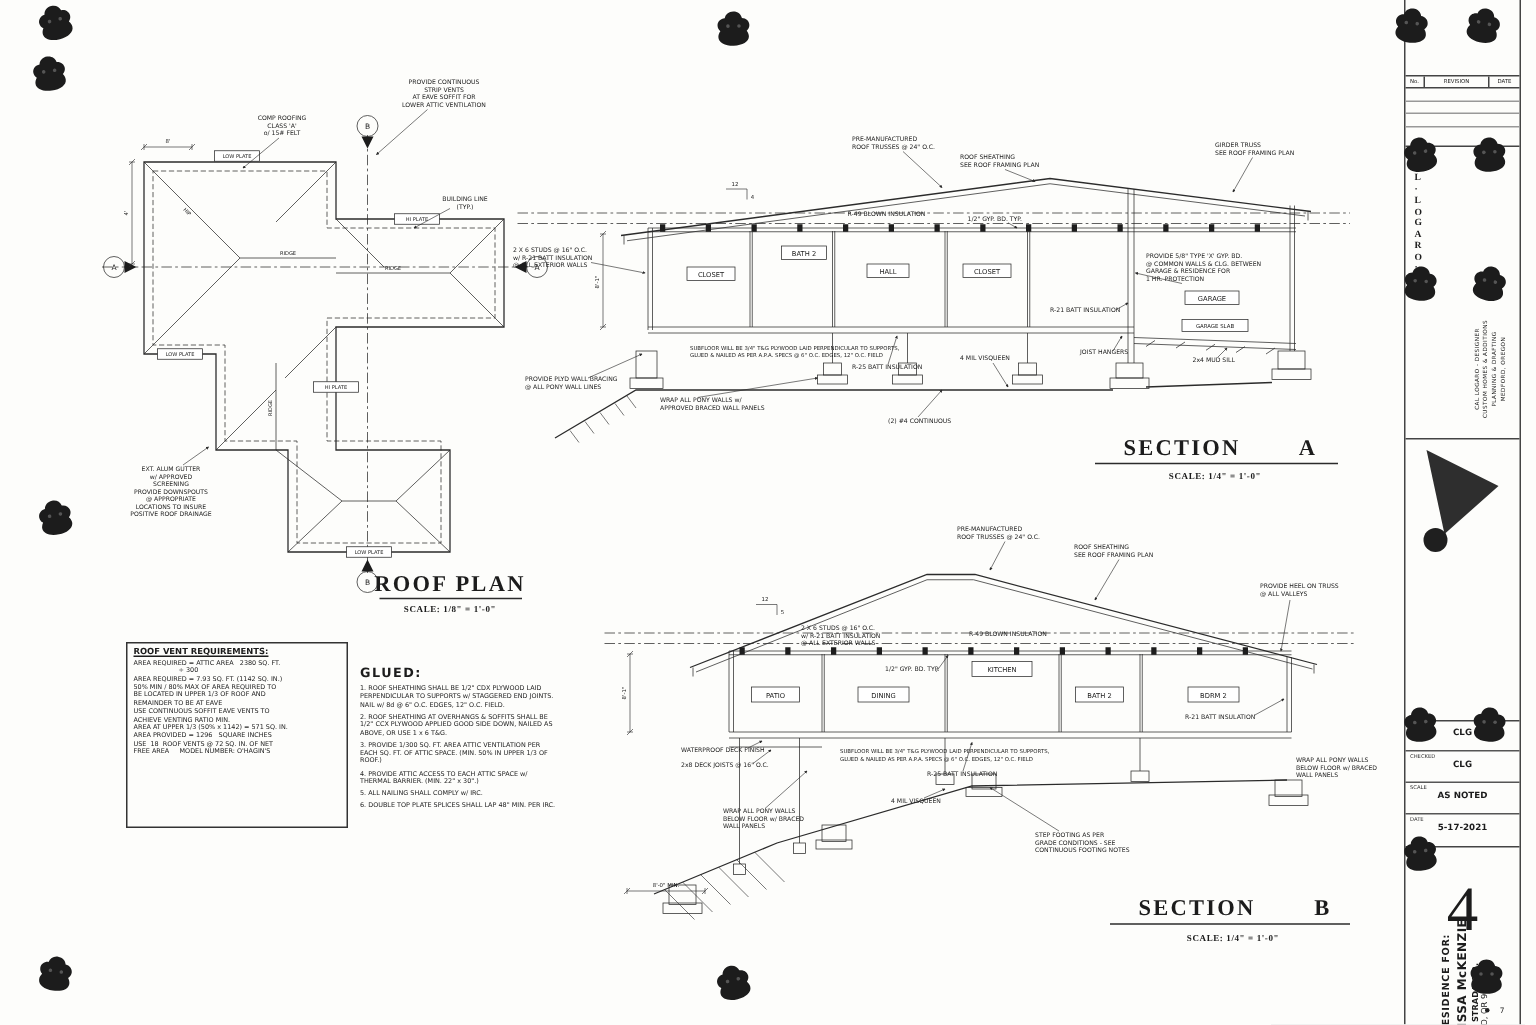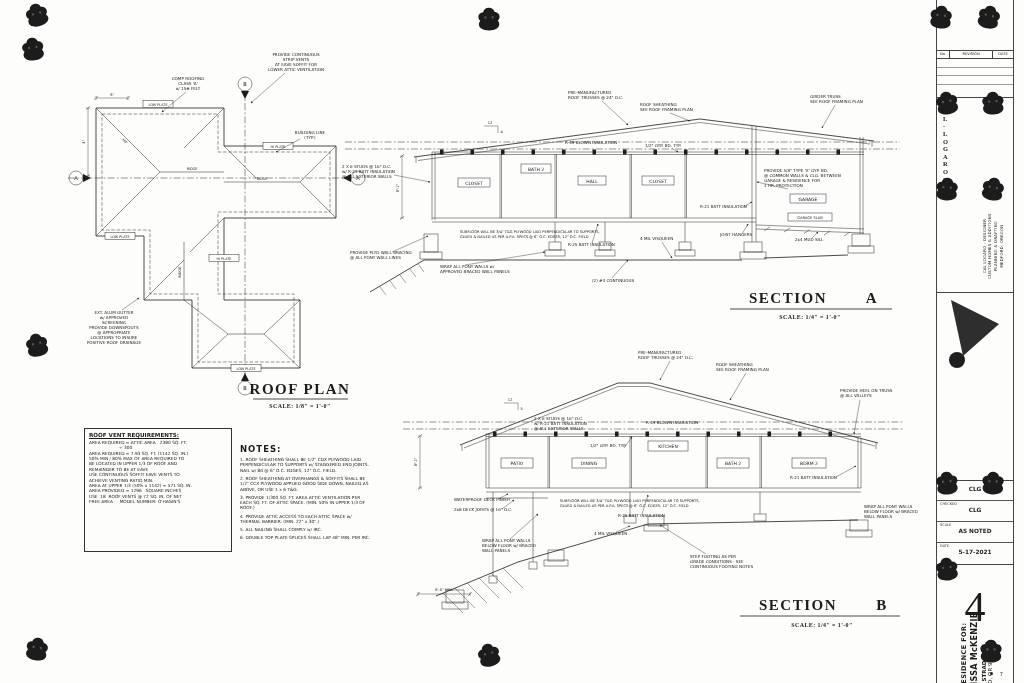--- a/index.html
+++ b/index.html
@@ -378,21 +378,21 @@
         <div class="vent-line">USE CONTINUOUS SOFFIT EAVE VENTS TO</div>
         <div class="vent-line">ACHIEVE VENTING RATIO MIN.</div>
         <div class="vent-line">AREA AT UPPER 1/3 (50% x 1142) = 571 SQ. IN.</div>
         <div class="vent-line">AREA PROVIDED = 1296   SQUARE INCHES</div>
         <div class="vent-line">USE  18  ROOF VENTS @ 72 SQ. IN. OF NET</div>
         <div class="vent-line">FREE AREA     MODEL NUMBER: O'HAGIN'S</div>
       </div>
   </div>
 
   <div class="notes">
-    <div class="ntitle">NOTES:</div>
+    <div class="ntitle">GLUED:</div>
     <div>
         <div class="note-item">1.  ROOF SHEATHING SHALL BE 1/2" CDX PLYWOOD LAID PERPENDICULAR TO SUPPORTS w/ STAGGERED END JOINTS. NAIL w/ 8d @ 6" O.C. EDGES, 12" O.C. FIELD.</div>
         <div class="note-item">2.  ROOF SHEATHING AT OVERHANGS &amp; SOFFITS SHALL BE 1/2" CCX PLYWOOD APPLIED GOOD SIDE DOWN, NAILED AS ABOVE, OR USE 1 x 6 T&amp;G.</div>
         <div class="note-item">3.  PROVIDE 1/300 SQ. FT. AREA ATTIC VENTILATION PER EACH SQ. FT. OF ATTIC SPACE. (MIN. 50% IN UPPER 1/3 OF ROOF.)</div>
         <div class="note-item">4.  PROVIDE ATTIC ACCESS TO EACH ATTIC SPACE w/ THERMAL BARRIER. (MIN. 22" x 30".)</div>
         <div class="note-item">5.  ALL NAILING SHALL COMPLY w/ IRC.</div>
         <div class="note-item">6.  DOUBLE TOP PLATE SPLICES SHALL LAP 48" MIN. PER IRC.</div>
       </div>
   </div>
 

